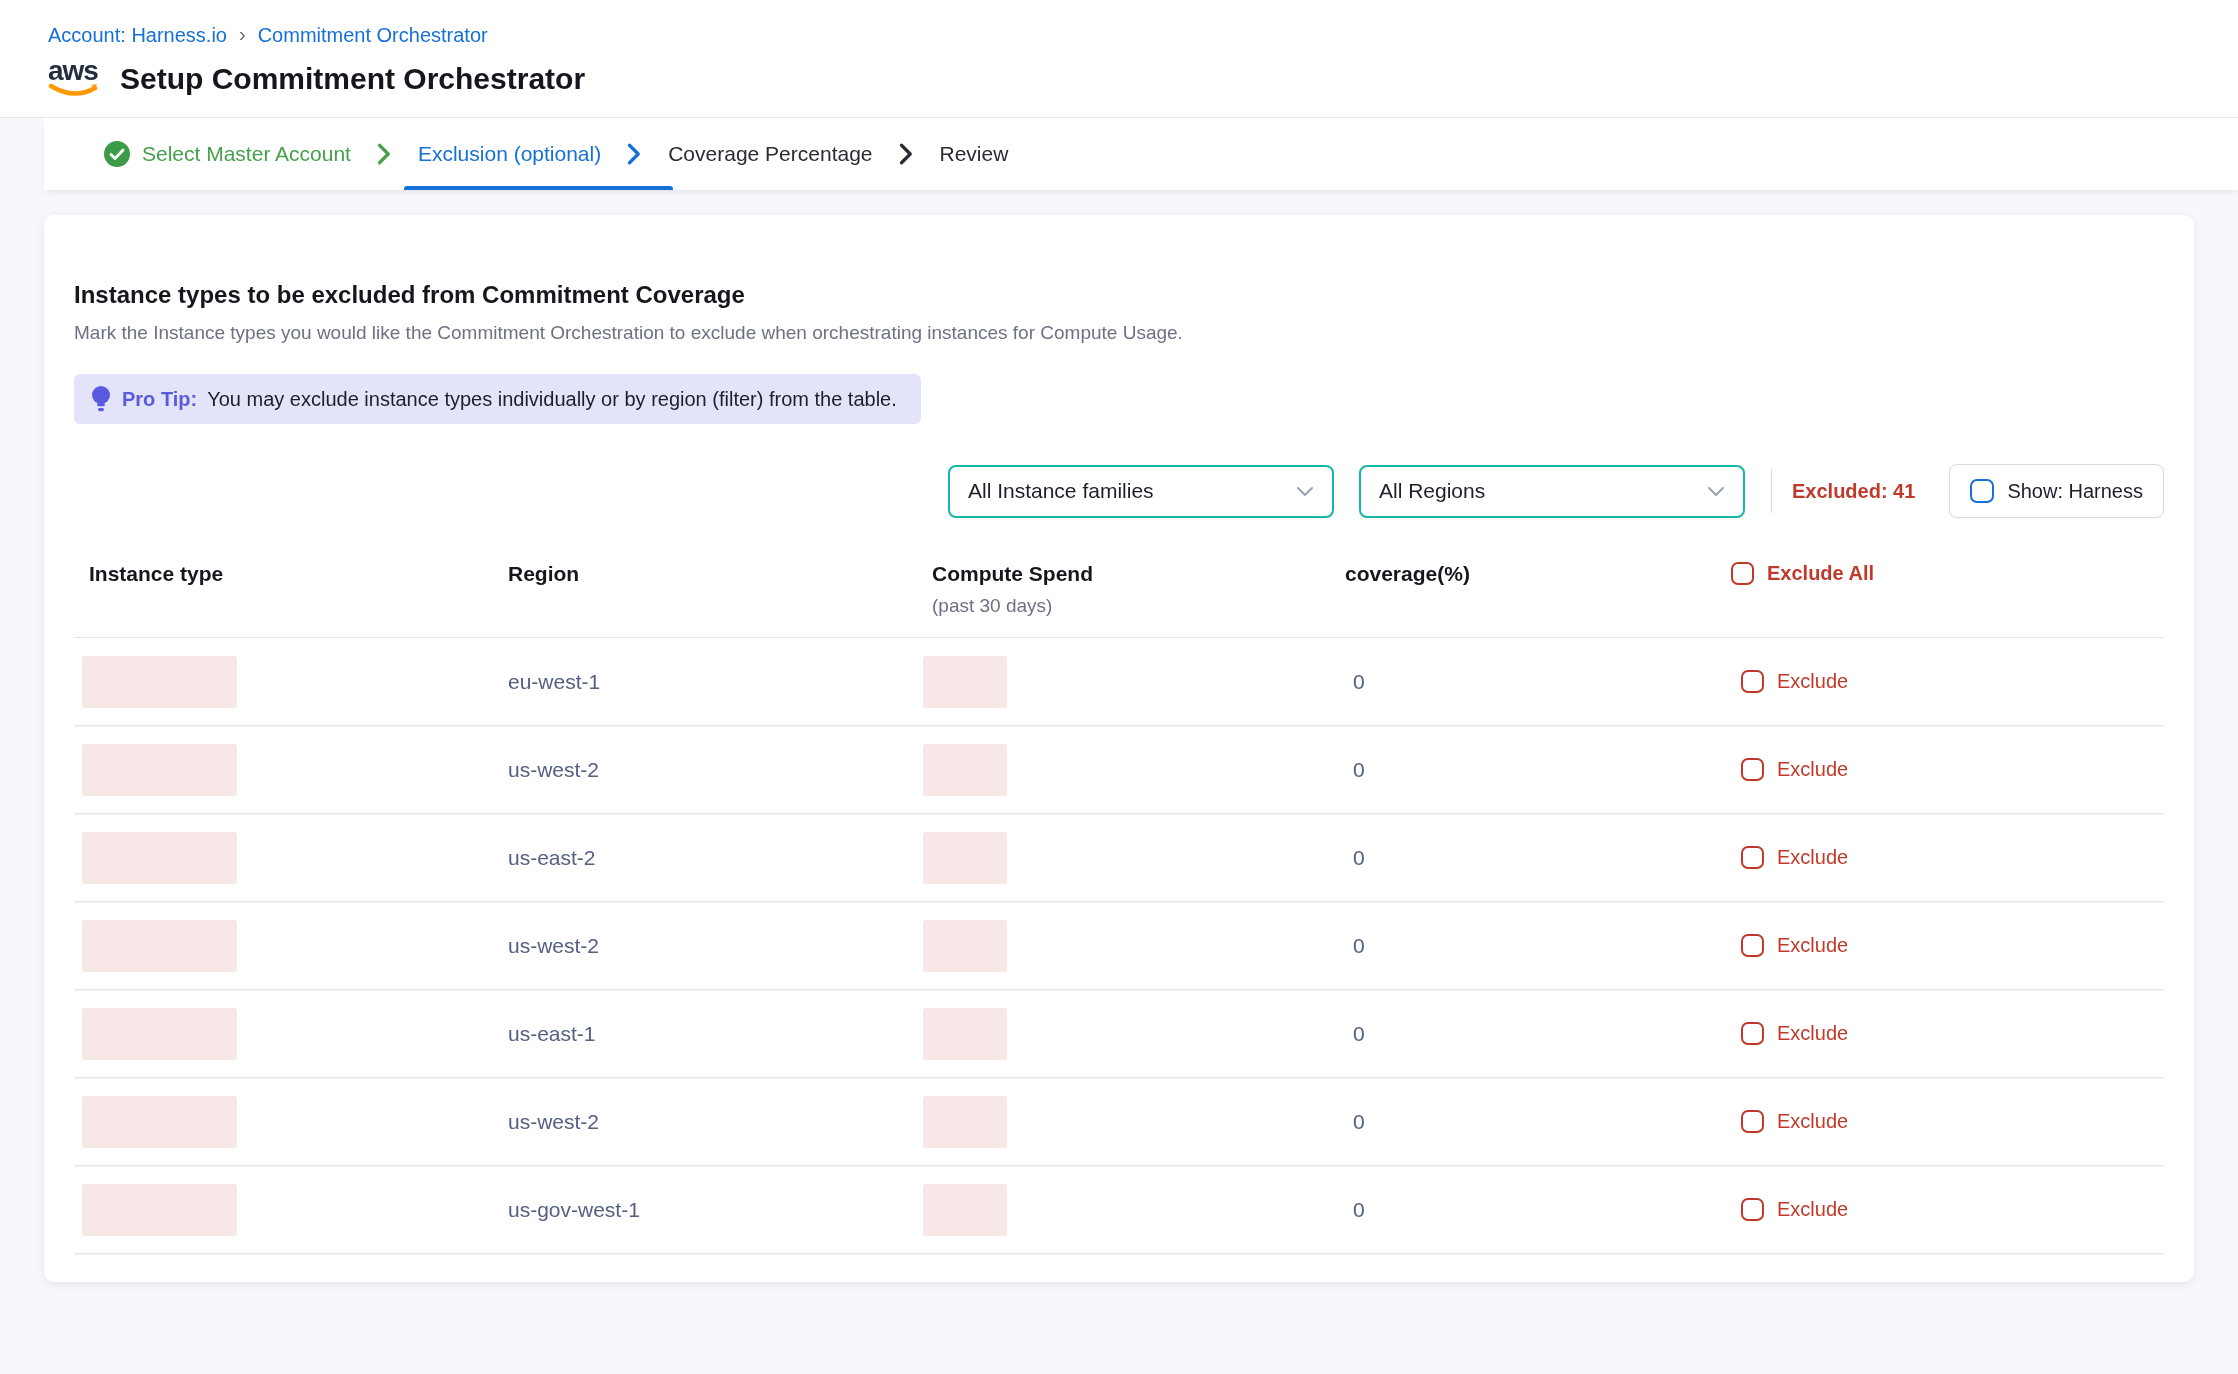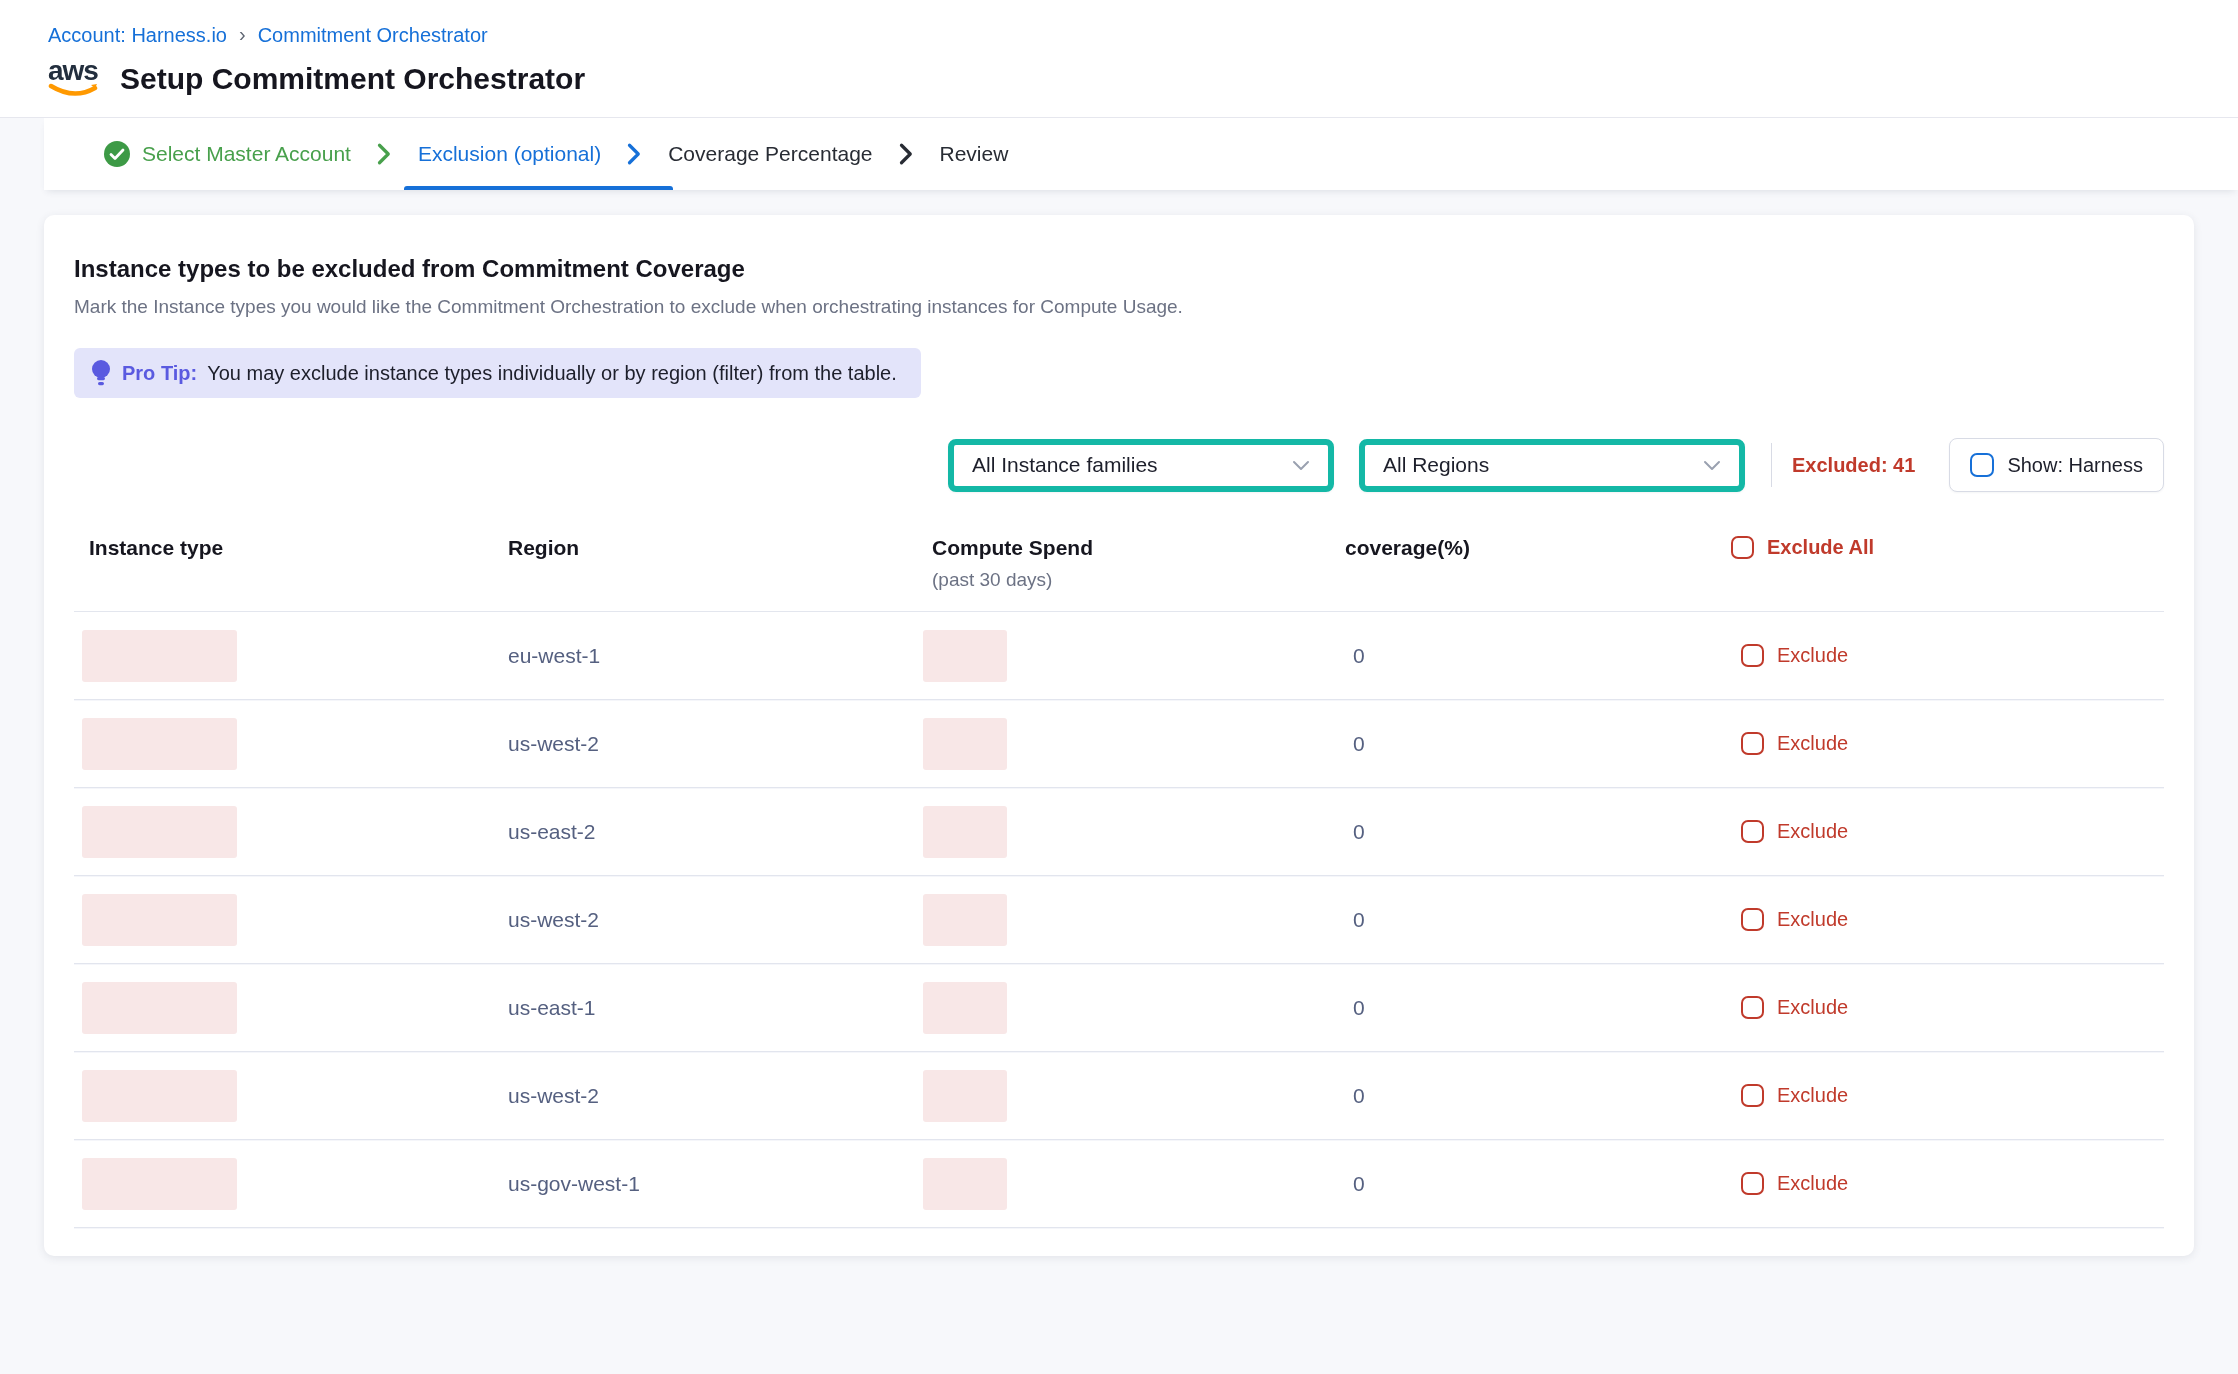--- a/index.html
+++ b/index.html
@@ -32,31 +32,31 @@
                         background:#1670d8; border-radius:3px 3px 0 0; }
   .chev { align-self:center; margin:0 12px; flex:0 0 auto; }
   .chev.green { color:#48a04c; }
   .chev.blue { color:#1670d8; }
   .chev.dark { color:#282c34; }
 
   
   .main { flex:1; background:#f7f8fb; padding:25px 44px 0 44px; }
   .card { background:#ffffff; border-radius:10px; box-shadow:0 2px 8px rgba(49,57,78,0.10);
           padding:40px 30px 28px 30px; }
-  .card-title { font-size:24px; font-weight:700; color:#16161f; }
+  .card-title { font-size:24px; font-weight:700; color:#16161f;margin-top:26px; }
   .subtitle { font-size:19px; color:#6c7284; margin-top:13px; }
 
   .protip { display:inline-flex; align-items:center; gap:10px; background:#e3e4fa; border-radius:6px;
             height:50px; padding:0 24px 0 16px; margin-top:30px; font-size:20px; }
   .protip-label { color:#5a5ae0; font-weight:700; }
   .protip-text { color:#1d1f2b; }
 
   
   .filters { display:flex; align-items:center; justify-content:flex-end; margin-top:40px; }
-  .select { width:386px; height:53px; background:#fff; border:6px solid #14b8a6; border-radius:8px;
+  .select { width:386px; height:53px; background:#fff; border:2px solid #14b8a6; border-radius:8px;
             display:flex; align-items:center; justify-content:space-between; padding:0 18px;
             font-size:21px; color:#1d1f2b; box-shadow:0 1px 2px rgba(49,57,78,0.06); cursor:pointer; }
   .select + .select { margin-left:25px; }
   .select-chev { color:#9aa1b0; }
   .vsep { width:1px; height:44px; background:#d8dbe5; margin-left:26px; }
   .excluded-count { color:#c03a2b; font-weight:700; font-size:20px; margin-left:20px; white-space:nowrap; }
   .show-box { display:flex; align-items:center; gap:13px; height:54px; padding:0 20px; margin-left:34px;
               border:1px solid #d8dbe5; border-radius:8px; background:#fff; font-size:20px;
               box-shadow:0 1px 2px rgba(49,57,78,0.05); cursor:pointer; }
 

